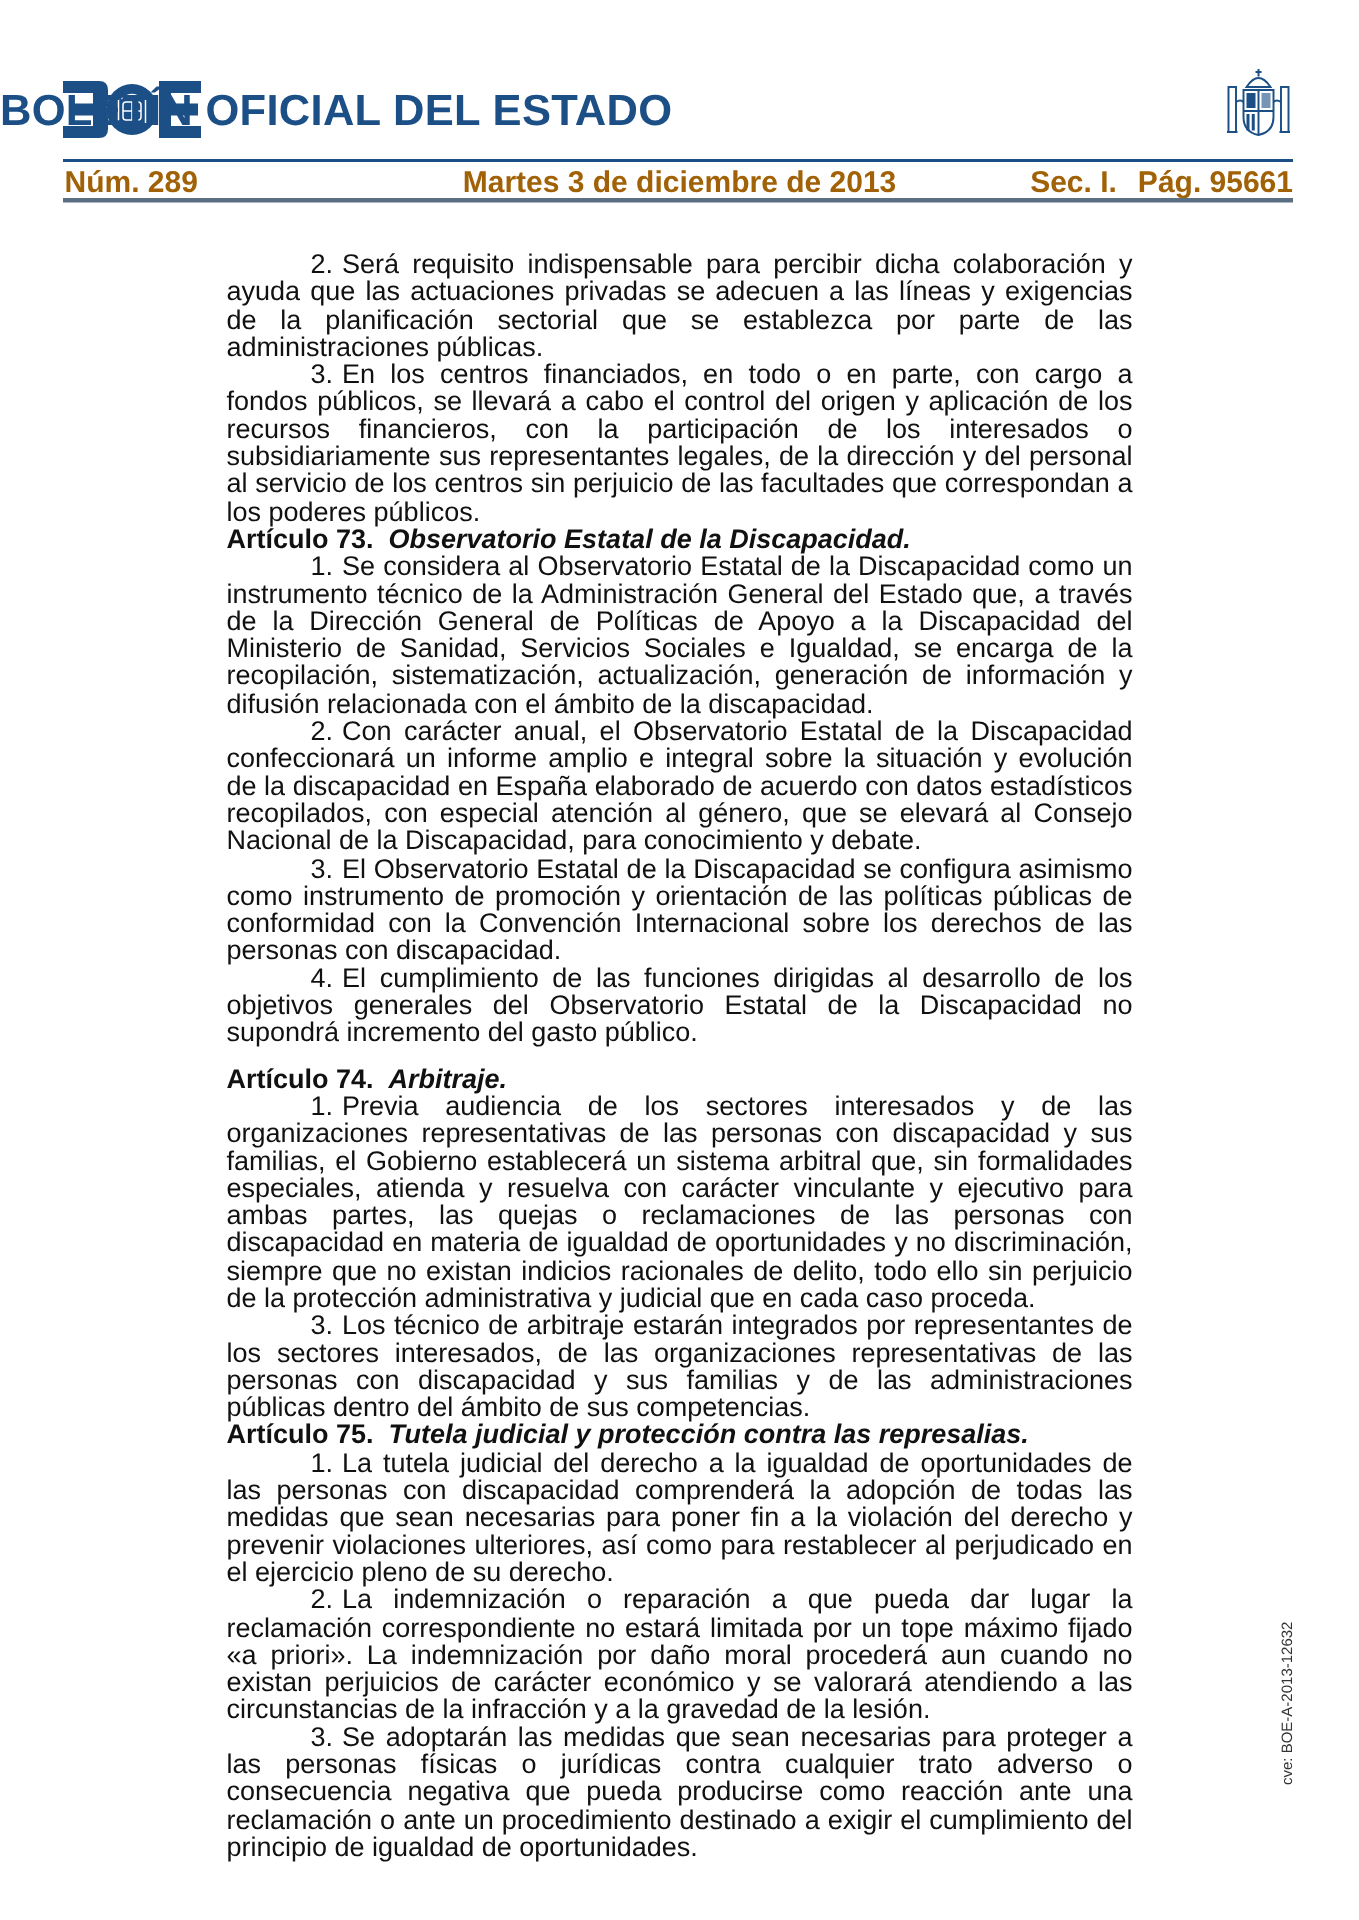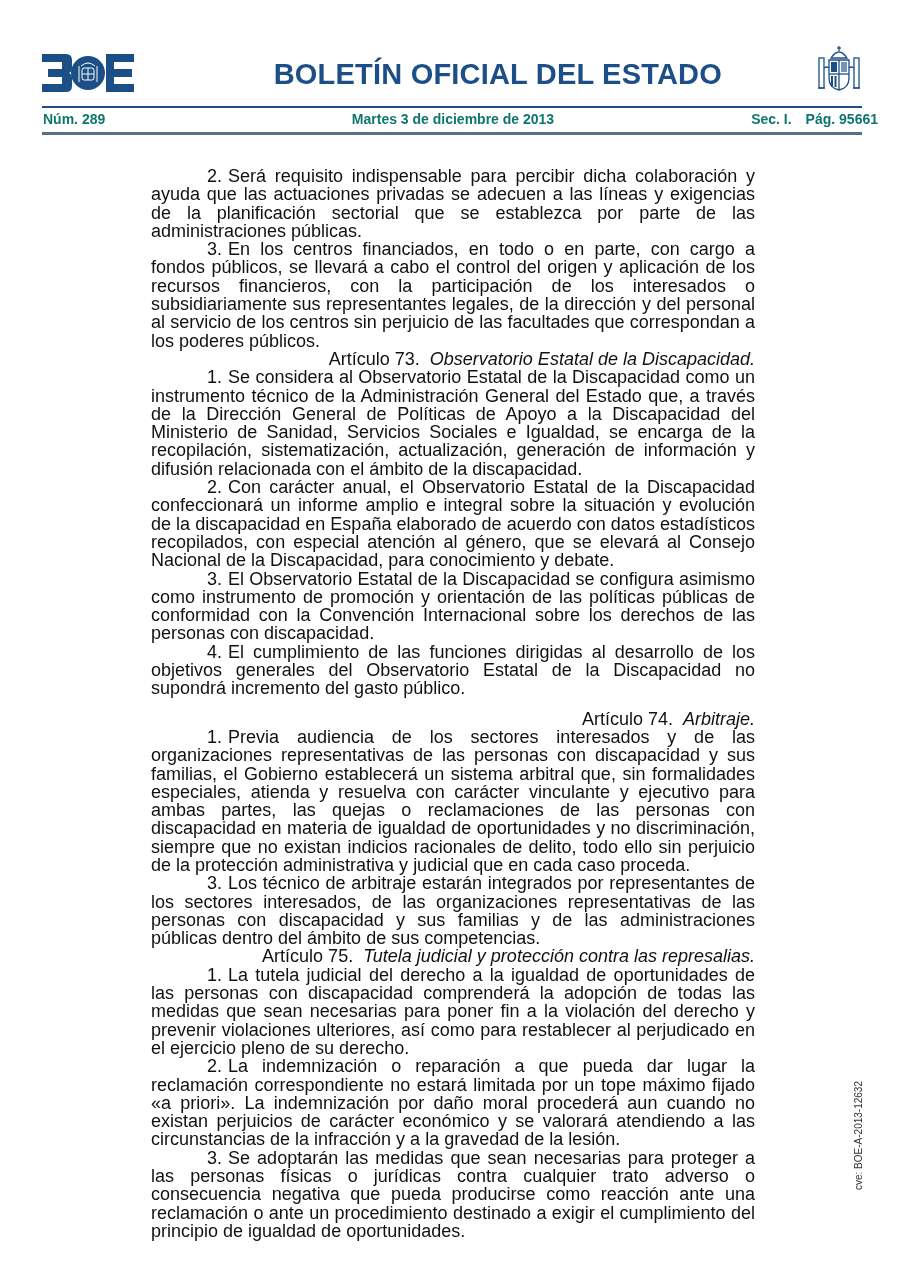--- a/index.html
+++ b/index.html
@@ -1,34 +1,34 @@
 <!DOCTYPE html>
 <html><head>
 <meta charset="utf-8">
 <style>
   html, body { margin: 0; padding: 0; background: #ffffff; }
   body { width: 906px; height: 1280px; position: relative; overflow: hidden;
          font-family: "Liberation Sans", sans-serif; color: #111; }
   .boe-logo { position: absolute; left: 42px; top: 54px; width: 92px; height: 38px; }
-  .title { position: absolute; left: 0; width: 722px; top: 58px; text-align: right;
+  .title { position: absolute; left: 0; width: 722px; top: 58px; text-align: left;
            font-family: "Liberation Sans", sans-serif; font-weight: bold; font-size: 29px;
            color: #1b4f86; letter-spacing: 0.2px; }
   .title span { display: inline-block; margin-left: 0px; }
   .coat { position: absolute; left: 815px; top: 44px; width: 48px; height: 52px; }
   .rule-top { position: absolute; left: 42px; top: 106px; width: 820px; height: 2px; background: #1b4f86; }
   .rule-bot { position: absolute; left: 42px; top: 132px; width: 820px; height: 3px; background: #5a6f82; }
-  .hdr { position: absolute; top: 111px; font-weight: bold; font-size: 14px; color: #0f766e; }
+  .hdr { position: absolute; top: 111px; font-weight: bold; font-size: 20px; color: #a16207; }
   .hdr-num { left: 43px; }
   .hdr-date { left: 0; width: 906px; text-align: center; }
-  .hdr-right { right: 28px; word-spacing: 0; }
+  .hdr-right { right: 44px; word-spacing: 0; }
   .hdr-right .gap { display: inline-block; width: 14px; }
   .content { position: absolute; left: 151px; top: 167px; width: 604px;
              font-size: 18px; line-height: 18.3px; text-align: justify; }
   .content p { margin: 0; text-indent: 28px; }
-  .art { margin: 17px 0 17px 0; text-indent: 0 !important; text-align: right; }
+  .art { margin: 17px 0 17px 0; text-indent: 0 !important; text-align: left; font-weight: bold; }
   .art .ttl { font-style: italic; margin-left: 10px; }
   .sec { text-align: center !important; text-indent: 0 !important; font-style: italic; margin: 16px 0 16px 0 !important; }
   .sec .gap { display: inline-block; width: 10px; }
   .pnum { display: inline-block; margin-right: 6px; }
   .cve { position: absolute; left: 853px; top: 1190px; transform: rotate(-90deg);
          transform-origin: left top; font-size: 10px; color: #333; white-space: nowrap; }
 </style>
 </head>
 <body>
 

